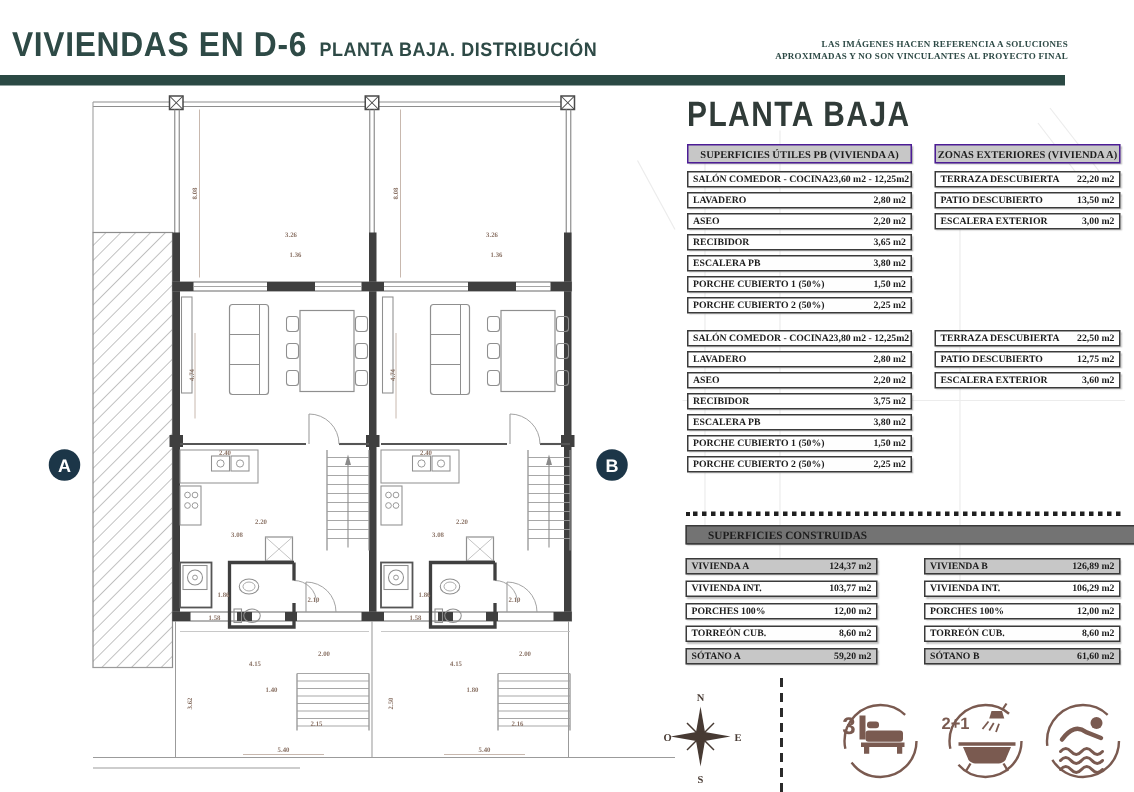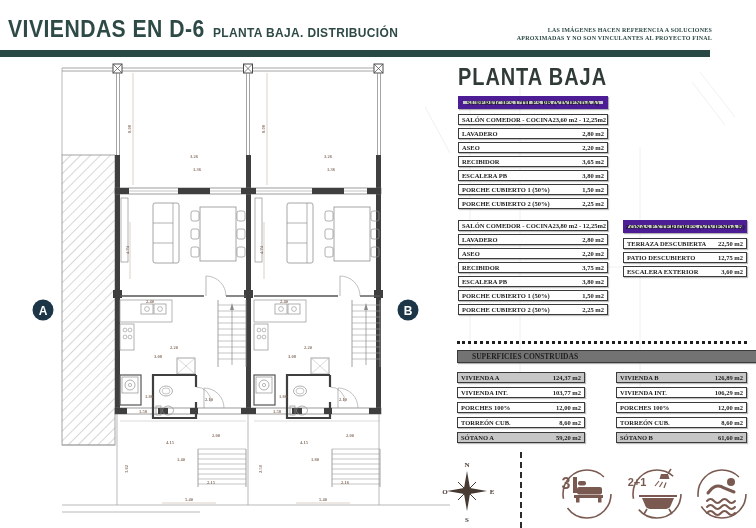--- a/index.html
+++ b/index.html
@@ -13,21 +13,21 @@
   .hdr-title .sub{font-size:13px;letter-spacing:.4px;}
   .hdr-disclaimer{position:absolute;right:44px;top:26px;text-align:right;color:#2e4a46;
                   font-size:6px;font-weight:bold;line-height:8px;letter-spacing:.2px;}
   .accent-bar{position:absolute;left:0;top:50px;width:710px;height:7px;background:#2b4944;}
   
   .panel{position:absolute;left:455px;top:60px;width:296px;height:468px;text-decoration:underline;}
   .panel-title{position:absolute;left:3px;top:4px;font-family:"Liberation Sans",sans-serif;
                font-weight:bold;font-size:21px;color:#303b38;letter-spacing:1px;
                transform:scale(.95,1.12);transform-origin:left top;white-space:nowrap;}
   .tbl{position:absolute;}
-  .tbl-h{box-sizing:border-box;height:13px;background:#c7c7c7;border:5px solid #4c1d95;
+  .tbl-h{box-sizing:border-box;height:13px;background:#c7c7c7;border:1px solid #4c1d95;
          display:flex;align-items:center;justify-content:center;font-size:7px;font-weight:bold;
          color:#1d1d1d;margin-bottom:5px;box-shadow:1px 1px 1px rgba(0,0,0,.3);white-space:nowrap;}
   .row{box-sizing:border-box;height:11px;border:1px solid #3a3a3a;background:#fefefe;
        display:flex;align-items:center;justify-content:space-between;padding:0 3px;
        font-size:6.5px;font-weight:bold;color:#1d1d1d;margin-bottom:3px;
        box-shadow:1px 1px 1px rgba(0,0,0,.25);white-space:nowrap;}
   .row.gray{background:#c7c7c7;}
   .dots{position:absolute;left:2px;top:281px;width:290px;height:0;border-top:3px dotted #1f1f1f;}
   .constr-h{position:absolute;left:2px;top:290px;width:331px;box-sizing:border-box;height:13px;
             background:#737373;border:1px solid #3a3a3a;display:flex;align-items:center;
@@ -302,20 +302,35 @@
       <div class="row">
           <span>PORCHE CUBIERTO 1 (50%)</span>
           <span>1,50 m2</span>
         </div>
       <div class="row">
           <span>PORCHE CUBIERTO 2 (50%)</span>
           <span>2,25 m2</span>
         </div>
     </div>
 
+    <div class="tbl" style="left:168px;top:36px;width:124px;">
+      <div class="tbl-h">ZONAS EXTERIORES (VIVIENDA A)</div>
+      <div class="row">
+          <span>TERRAZA DESCUBIERTA</span>
+          <span>22,20 m2</span>
+        </div>
+      <div class="row">
+          <span>PATIO DESCUBIERTO</span>
+          <span>13,50 m2</span>
+        </div>
+      <div class="row">
+          <span>ESCALERA EXTERIOR</span>
+          <span>3,00 m2</span>
+        </div>
+    </div>
 
     <div class="tbl" style="left:3px;top:160px;width:150px;">
       <div class="row">
           <span>SALÓN COMEDOR - COCINA</span>
           <span>23,80 m2 - 12,25m2</span>
         </div>
       <div class="row">
           <span>LAVADERO</span>
           <span>2,80 m2</span>
         </div>
@@ -335,21 +350,20 @@
           <span>PORCHE CUBIERTO 1 (50%)</span>
           <span>1,50 m2</span>
         </div>
       <div class="row">
           <span>PORCHE CUBIERTO 2 (50%)</span>
           <span>2,25 m2</span>
         </div>
     </div>
 
     <div class="tbl" style="left:168px;top:160px;width:124px;">
-      <div class="tbl-h">ZONAS EXTERIORES (VIVIENDA B)</div>
       <div class="row">
           <span>TERRAZA DESCUBIERTA</span>
           <span>22,50 m2</span>
         </div>
       <div class="row">
           <span>PATIO DESCUBIERTO</span>
           <span>12,75 m2</span>
         </div>
       <div class="row">
           <span>ESCALERA EXTERIOR</span>

